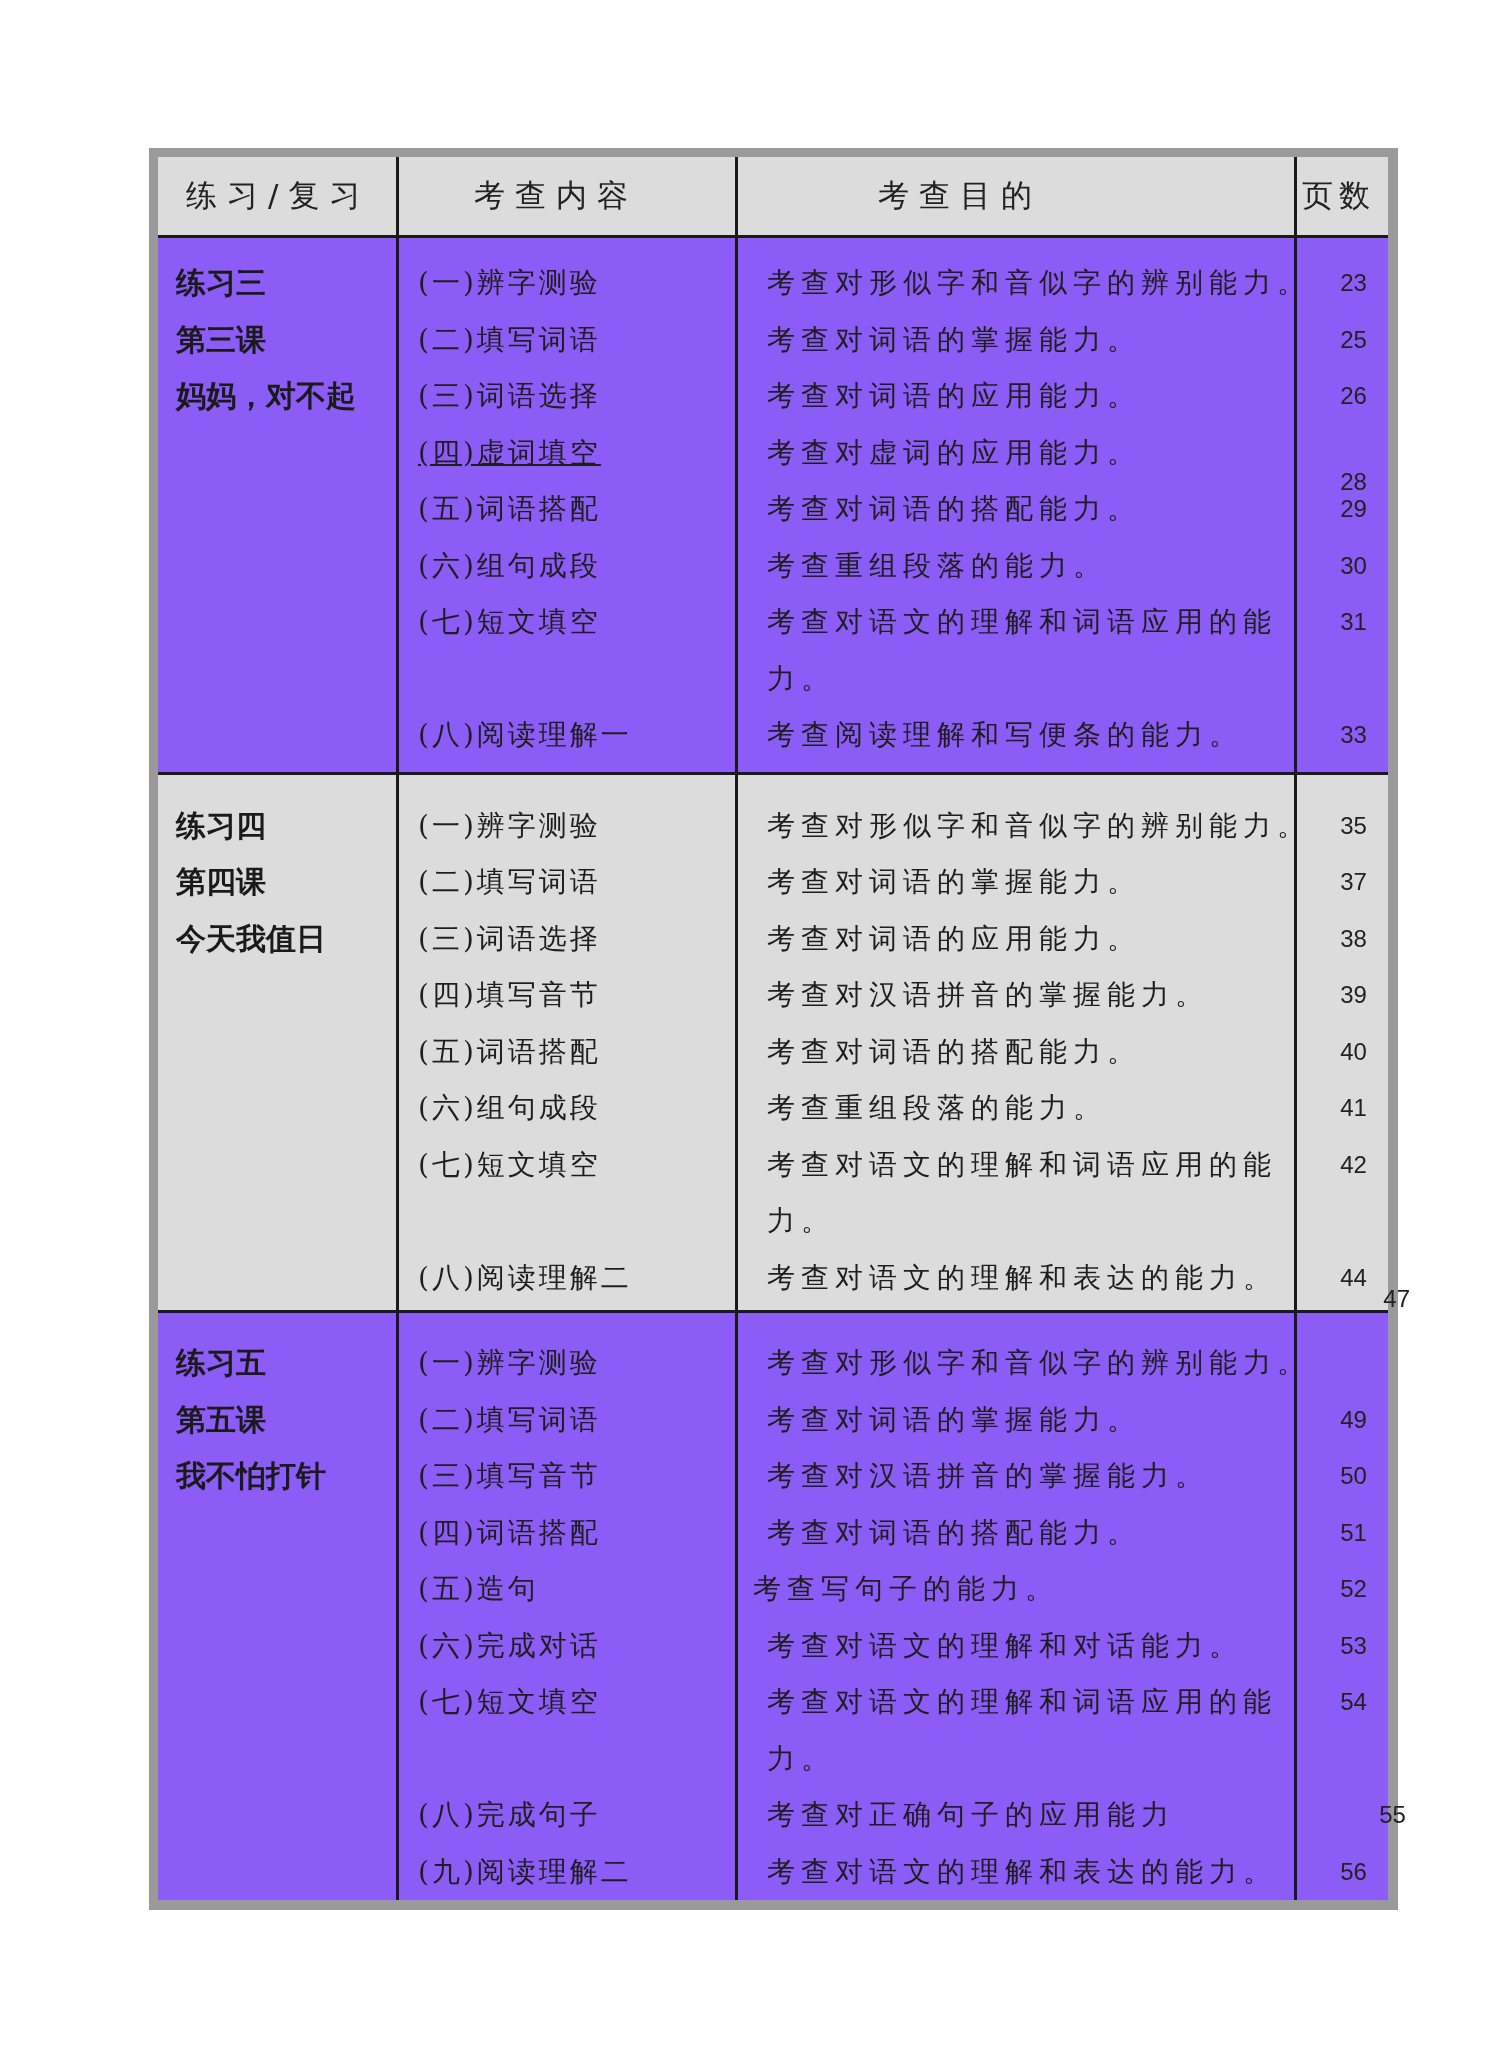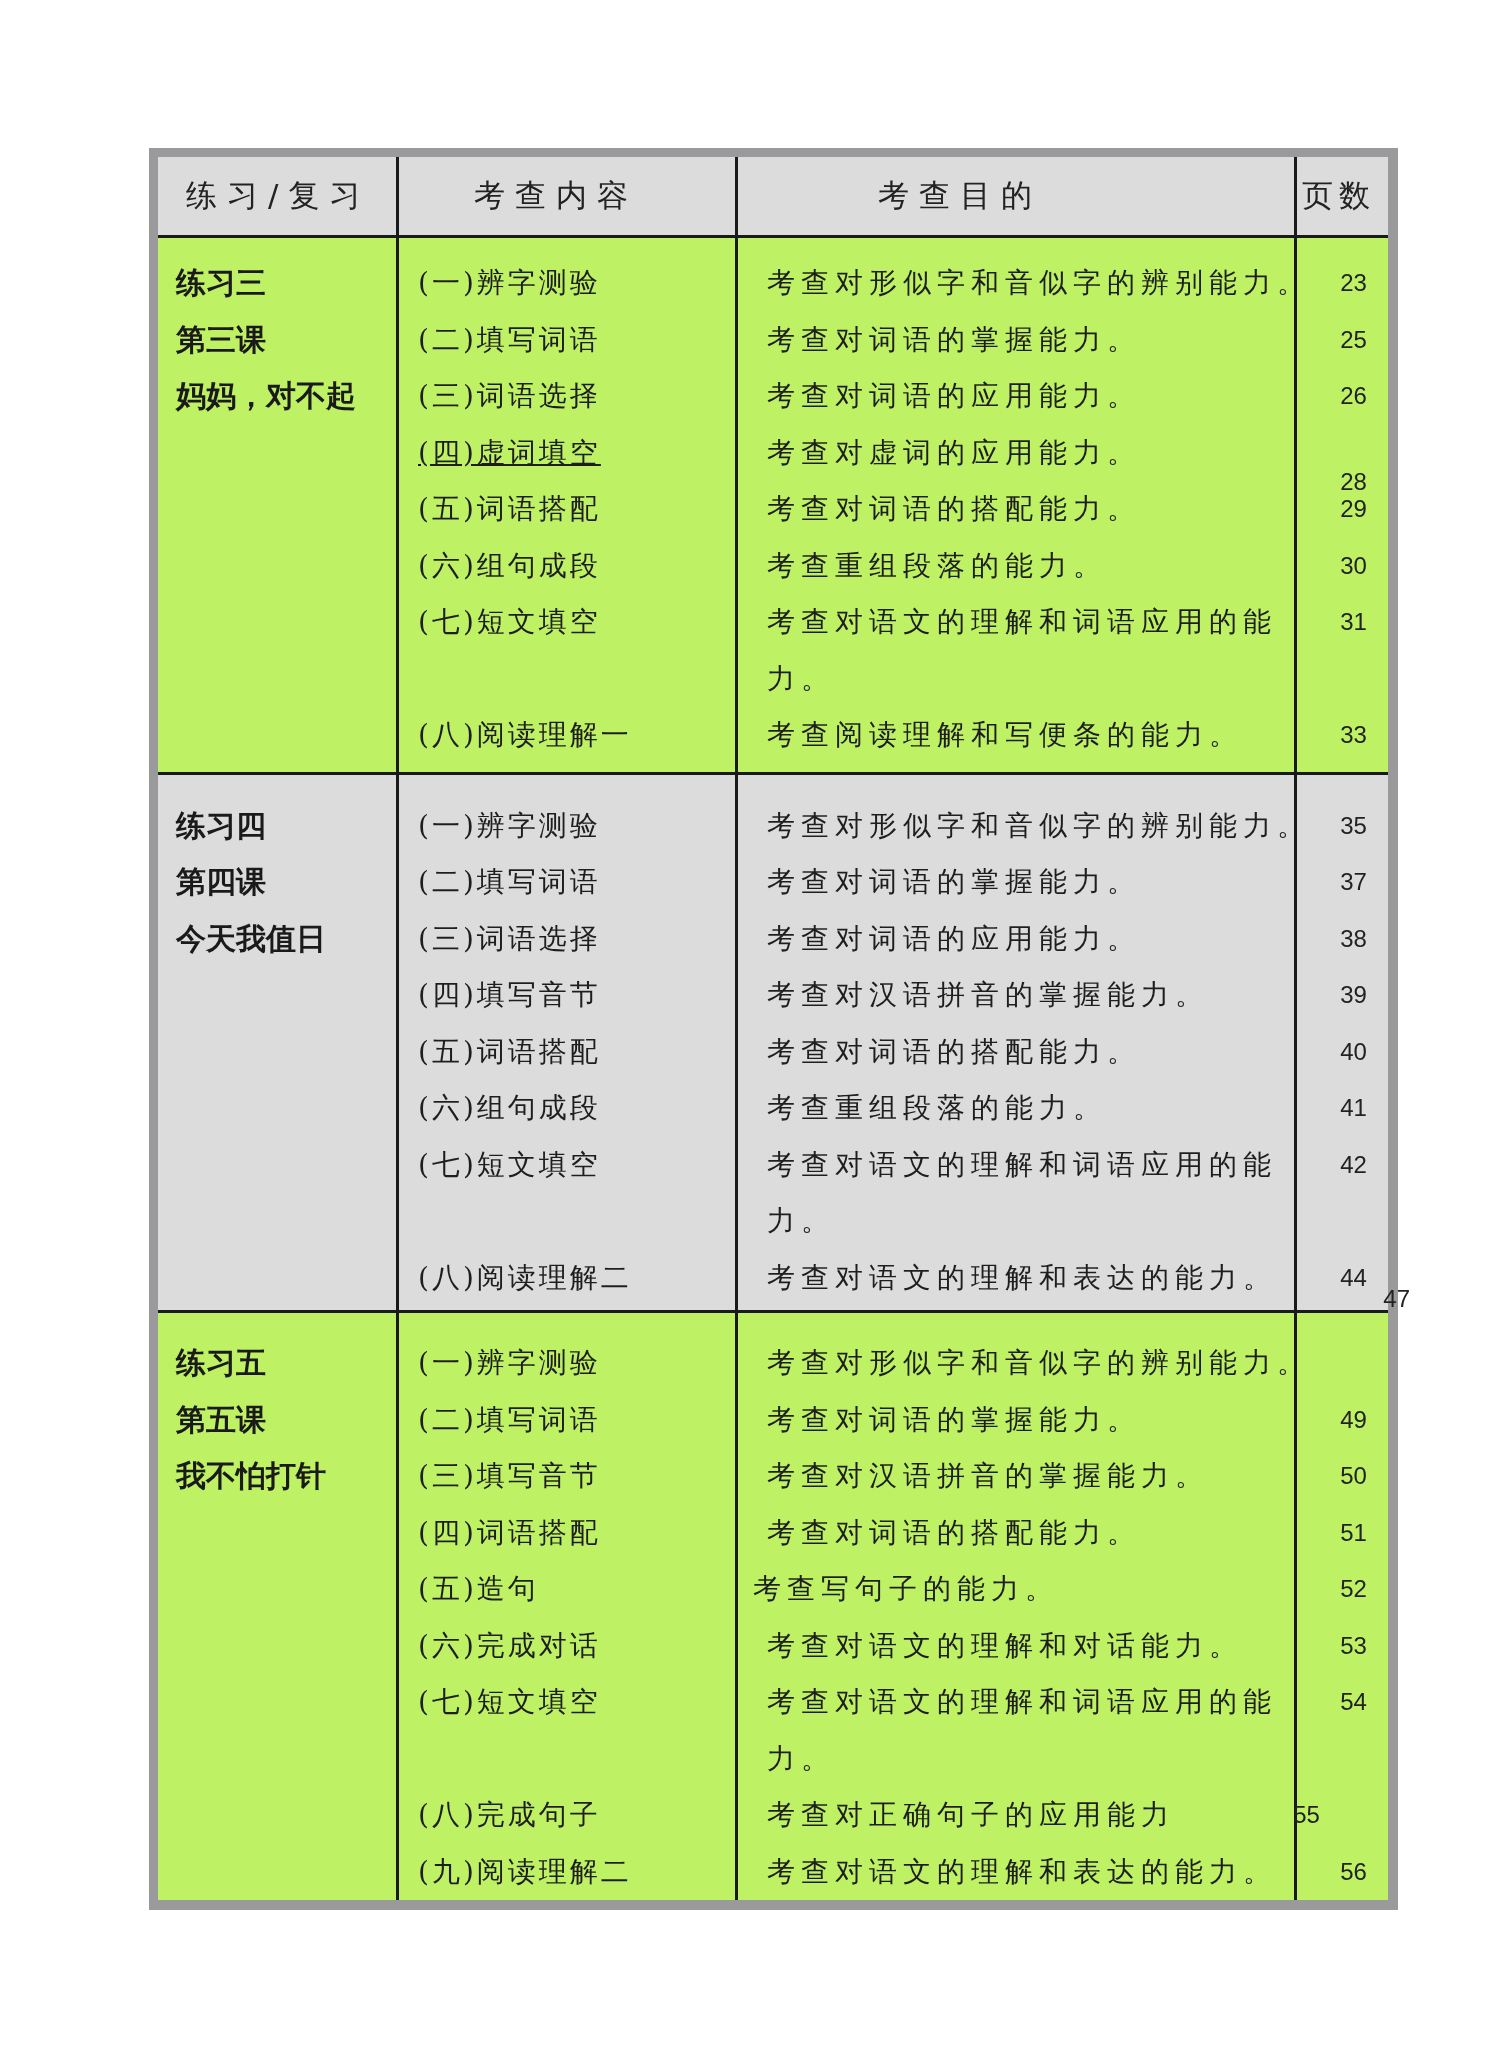--- a/index.html
+++ b/index.html
@@ -1,20 +1,20 @@
 <!DOCTYPE html>
 <html><head>
 <meta charset="utf-8">
 <style>
   html, body { margin:0; padding:0; background:#ffffff; }
   body { width:1500px; height:2049px; position:relative; overflow:hidden;
          font-family: "DejaVu Serif", serif; color:#1a1a1a; }
   .table { position:absolute; left:149px; top:148px; width:1249px; height:1762px;
            background:#9a9a9c; box-sizing:border-box; }
-  .inner { position:absolute; left:9px; top:9px; right:10px; bottom:10px; background:#bef264; }
+  .inner { position:absolute; left:9px; top:9px; right:10px; bottom:10px; background:#8b5cf6; }
   .band { position:absolute; left:0; right:0; }
   .band.gray { background:#dcdcdc; }
   .hline { position:absolute; left:0; right:0; height:3px; background:#1a1a1a; }
   .vline { position:absolute; top:0; bottom:0; width:3px; background:#1a1a1a; }
   .hdr { position:absolute; font-family:"DejaVu Sans", sans-serif; font-size:31px;
          letter-spacing:10px; color:#222; white-space:nowrap; transform:translateY(-50%); }
   .lbl { position:absolute; font-family:"DejaVu Sans", sans-serif; font-weight:bold;
          font-size:30px; color:#1a1a1a; white-space:nowrap; transform:translateY(-50%); }
   .item { position:absolute; font-size:28px; letter-spacing:3px; white-space:nowrap;
           transform:translateY(-50%); color:#1e1e1e; }
@@ -147,19 +147,19 @@
     <div class="purpose" style="left:609px;top:1489px;">考查对语文的理解和对话能力。</div>
     <div class="page" style="left:1139px;top:1489px;">53</div>
 
     <div class="item" style="left:260px;top:1545px;">(七)短文填空</div>
     <div class="purpose" style="left:609px;top:1545px;">考查对语文的理解和词语应用的能</div>
     <div class="purpose" style="left:609px;top:1602px;">力。</div>
     <div class="page" style="left:1139px;top:1545px;">54</div>
 
     <div class="item" style="left:260px;top:1658px;">(八)完成句子</div>
     <div class="purpose" style="left:609px;top:1658px;">考查对正确句子的应用能力</div>
-    <div class="page" style="left:1092px;top:1658px;">55</div>
+    <div class="page" style="left:1178px;top:1658px;">55</div>
 
     <div class="item" style="left:260px;top:1715px;">(九)阅读理解二</div>
     <div class="purpose" style="left:609px;top:1715px;">考查对语文的理解和表达的能力。</div>
     <div class="page" style="left:1139px;top:1715px;">56</div>
   </div>
 </div>
 
 </body></html>

